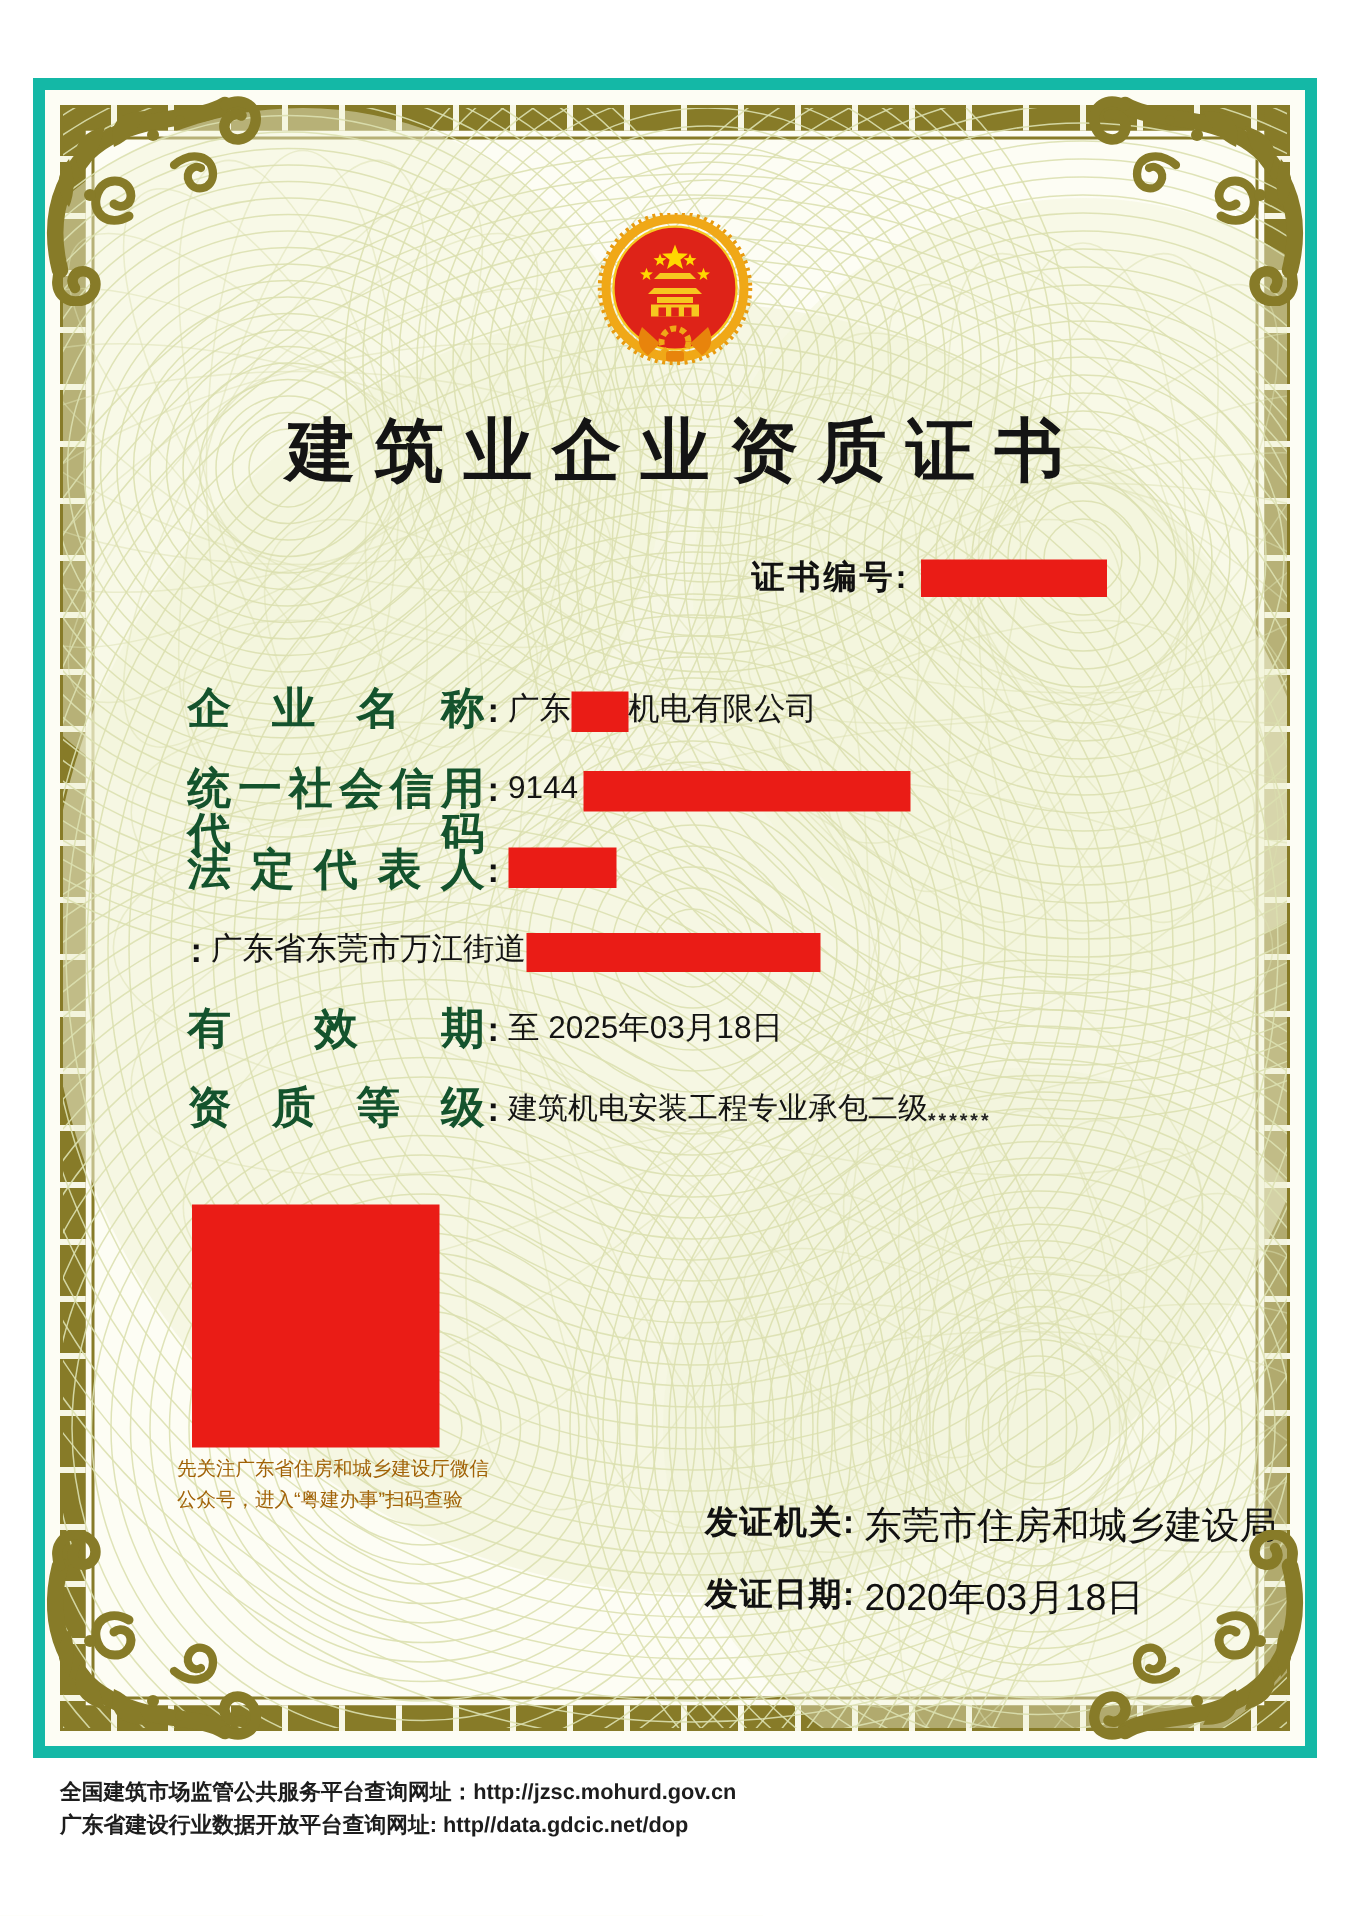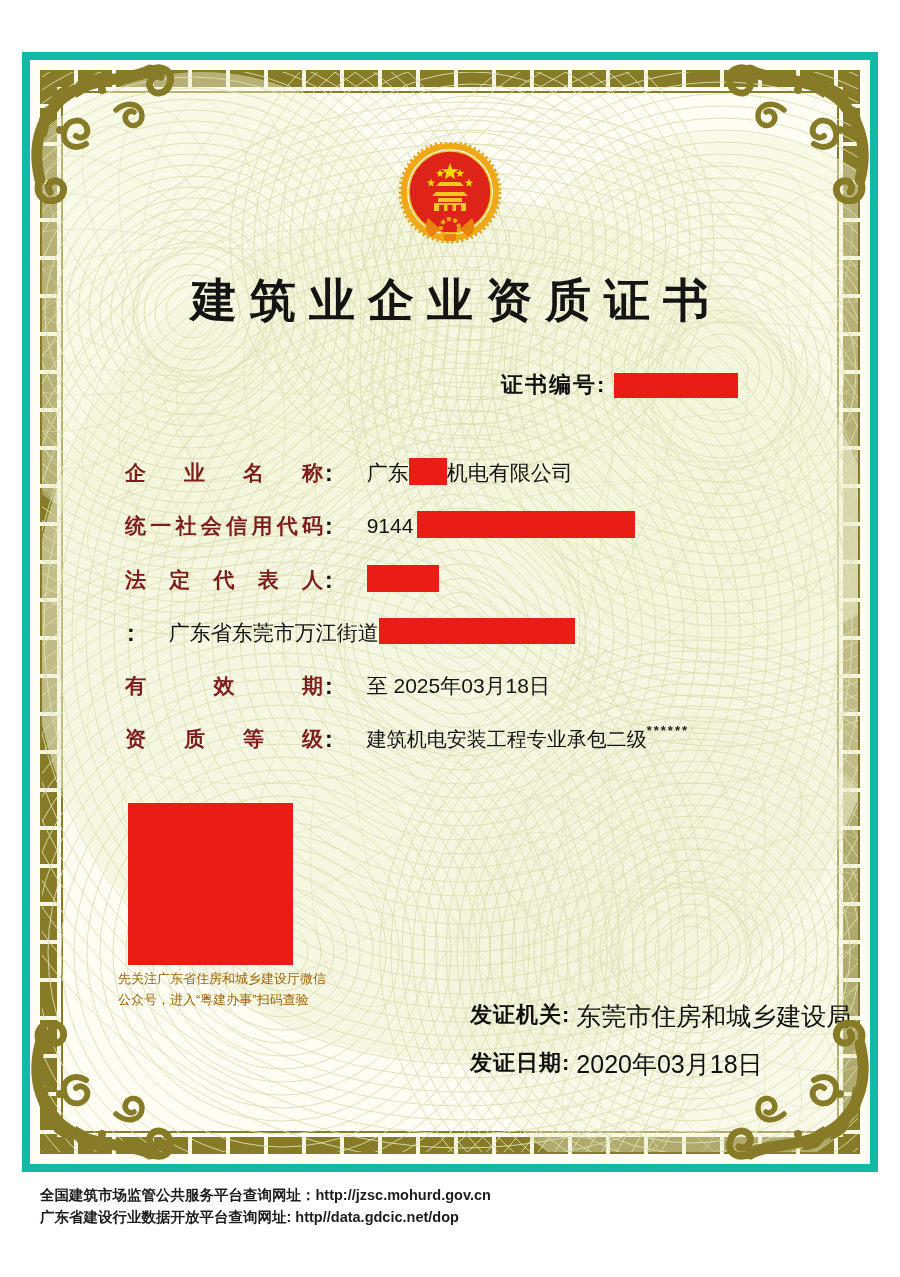--- a/index.html
+++ b/index.html
@@ -37,26 +37,26 @@
     text-indent:13px;
   }
   
   .certno{position:absolute;left:440px;top:310px;display:flex;align-items:center;}
   .certno .lbl{font-size:22px;font-weight:bold;letter-spacing:2px;}
   .redbox{background:#ea1c16;display:inline-block;}
   .certno .redbox{width:124px;height:25px;margin-left:8px;}
   
   .row{position:absolute;left:95px;display:flex;align-items:flex-start;}
   .row .lbl{
-    display:inline-block;width:198px;font-size:21px;font-weight:bold;
+    display:inline-block;width:198px;font-size:29px;font-weight:bold;
     text-align:justify;text-align-last:justify;text-justify:inter-character;
-    line-height:30px;letter-spacing:0;color:#7f1d1d;flex:none;
+    line-height:30px;letter-spacing:0;color:#14532d;flex:none;
   }
   .row .colon{font-size:23px;font-weight:bold;margin:0 6px 0 2px;line-height:30px;flex:none;}
-  .row .val{font-size:21px;line-height:30px;display:flex;align-items:flex-start;flex-wrap:wrap;color:#141414;margin-left:28px;}
+  .row .val{font-size:21px;line-height:30px;display:flex;align-items:flex-end;flex-wrap:wrap;color:#141414;}
   .row .val .redbox{height:27px;}
   .rb-company{width:38px;}
   .rb-code{width:218px;}
   .rb-legal{width:72px;}
   .rb-addr{width:196px;height:26px !important;}
   .addr-val{font-size:19.5px;}
   .grade-wrap{display:block;}
   .grade-note{font-size:13px;font-weight:bold;letter-spacing:2px;line-height:14px;color:#222;}
   
   .qr-redaction{position:absolute;left:98px;top:743px;width:165px;height:162px;background:#ea1c16;}

